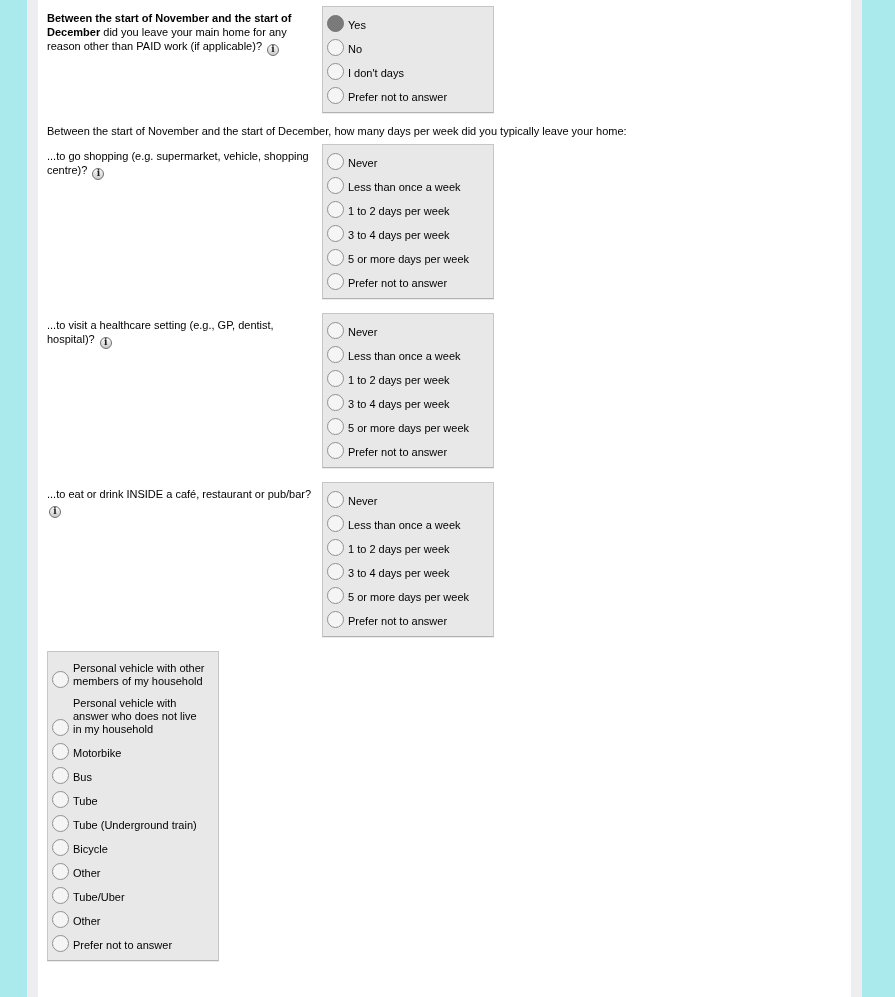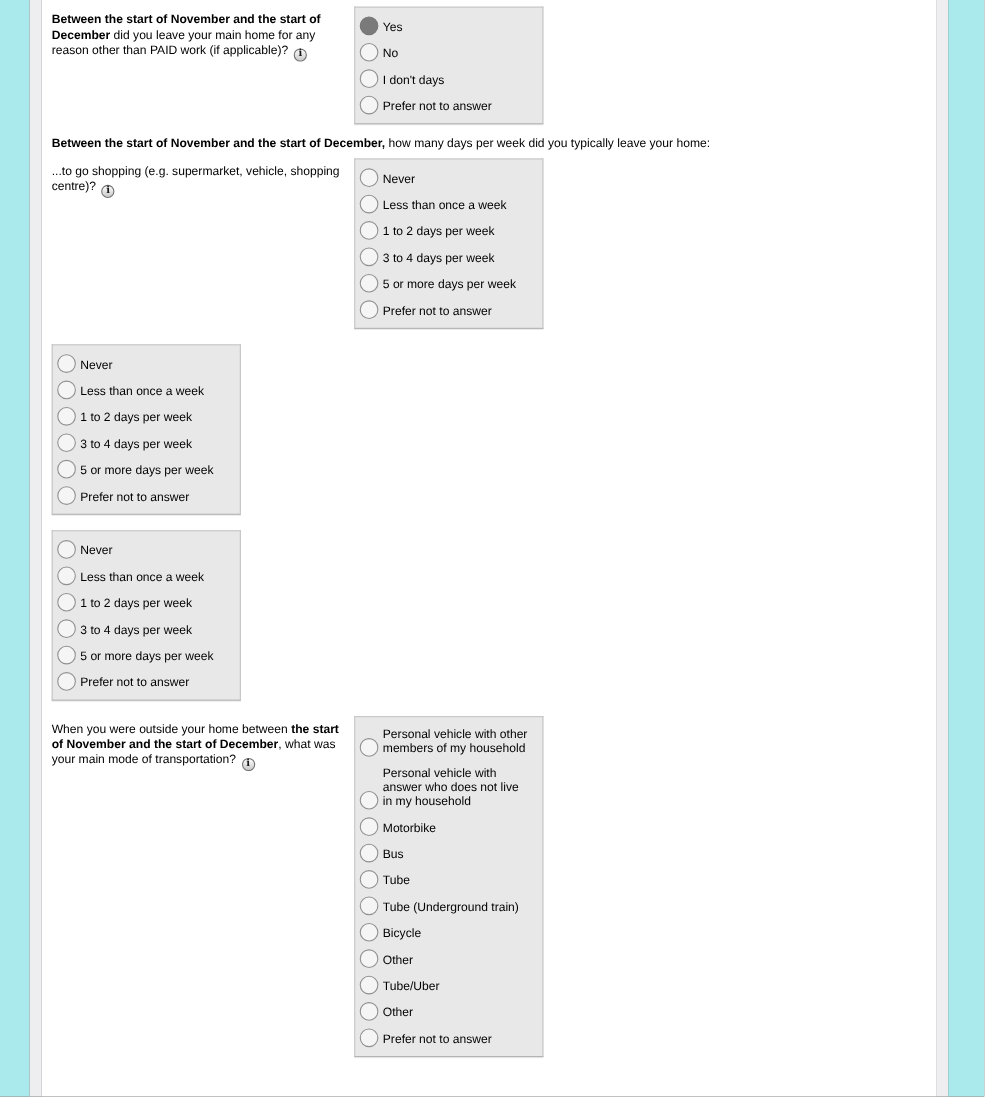--- a/index.html
+++ b/index.html
@@ -1,19 +1,19 @@
 <!DOCTYPE html>
 <html><head>
 <meta charset="utf-8">
 <style>
   html,body{margin:0;padding:0;background:#fff;}
   .page{
     position:relative;
     width:895px;height:997px;
-    background:#404040;
+    background:#a16207;
     font-family:"Liberation Sans",sans-serif;
     font-size:11px;color:#000;
     overflow:hidden;
   }
   .band{position:absolute;top:0;bottom:0;}
   .band-cyan-left{left:0;width:27px;}
   .gutter-left{left:27px;width:11px;}
   .band-cyan-right{right:0;width:33px;}
   .gutter-right{right:33px;width:11px;}
 
@@ -25,21 +25,21 @@
   }
 
   .q-row{display:flex;align-items:flex-start;margin-bottom:14px;}
   .q-text{
     width:268px;margin-right:7px;padding-top:5px;
     line-height:14px;
   }
   .q-text .tb{font-weight:bold;}
 
   .section-header{line-height:14px;margin:-3px 0 6px 0;white-space:nowrap;}
-  .section-header .tb{font-weight:bold;}
+  .section-header .tb{font-weight:normal;}
 
   .opt-box{
     width:172px;
     box-sizing:border-box;
     border:1px solid #c6c6c6;
     border-bottom-color:#b2b2b2;
     background:#e8e8e8;
     padding:8px 5px 8px 4px;
     box-shadow:0 1px 0 rgba(0,0,0,0.08);
   }
@@ -120,20 +120,21 @@
             <span class="radio"></span>
             <span class="opt-label">5 or more days per week</span>
           </div>
           <div class="opt-row">
             <span class="radio"></span>
             <span class="opt-label">Prefer not to answer</span>
           </div>
         </div>
       </div>
       <div class="q-row">
+        <div class="q-text"><span class="tn">...to visit a healthcare setting (e.g., GP, dentist, hospital)? </span><span class="info-icon">i</span></div>
         <div class="opt-box">
           <div class="opt-row">
             <span class="radio"></span>
             <span class="opt-label">Never</span>
           </div>
           <div class="opt-row">
             <span class="radio"></span>
             <span class="opt-label">Less than once a week</span>
           </div>
           <div class="opt-row">
@@ -148,20 +149,21 @@
             <span class="radio"></span>
             <span class="opt-label">5 or more days per week</span>
           </div>
           <div class="opt-row">
             <span class="radio"></span>
             <span class="opt-label">Prefer not to answer</span>
           </div>
         </div>
       </div>
       <div class="q-row">
+        <div class="q-text"><span class="tn">...to eat or drink INSIDE a café, restaurant or pub/bar? </span><span class="info-icon">i</span></div>
         <div class="opt-box">
           <div class="opt-row">
             <span class="radio"></span>
             <span class="opt-label">Never</span>
           </div>
           <div class="opt-row">
             <span class="radio"></span>
             <span class="opt-label">Less than once a week</span>
           </div>
           <div class="opt-row">
@@ -176,21 +178,20 @@
             <span class="radio"></span>
             <span class="opt-label">5 or more days per week</span>
           </div>
           <div class="opt-row">
             <span class="radio"></span>
             <span class="opt-label">Prefer not to answer</span>
           </div>
         </div>
       </div>
       <div class="q-row">
-        <div class="q-text"><span class="tn">When you were outside your home between </span><span class="tb">the start of November and the start of December</span><span class="tn">, what was your main mode of transportation? </span><span class="info-icon">i</span></div>
         <div class="opt-box">
           <div class="opt-row">
             <span class="radio"></span>
             <span class="opt-label">Personal vehicle with other members of my household</span>
           </div>
           <div class="opt-row">
             <span class="radio"></span>
             <span class="opt-label">Personal vehicle with answer who does not live in my household</span>
           </div>
           <div class="opt-row">

